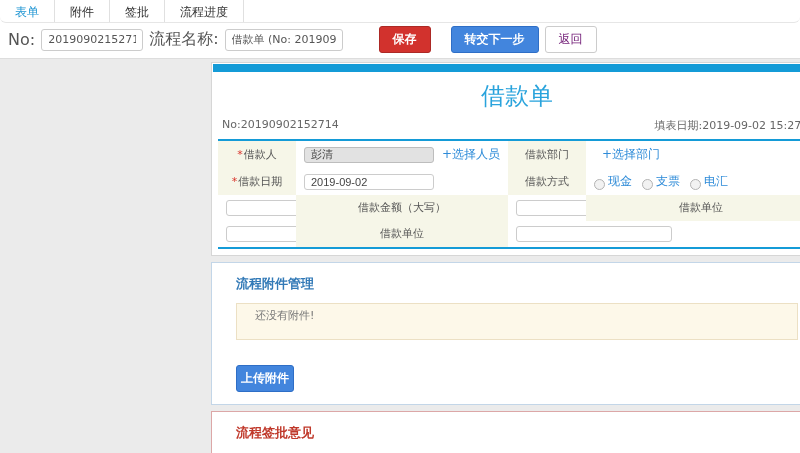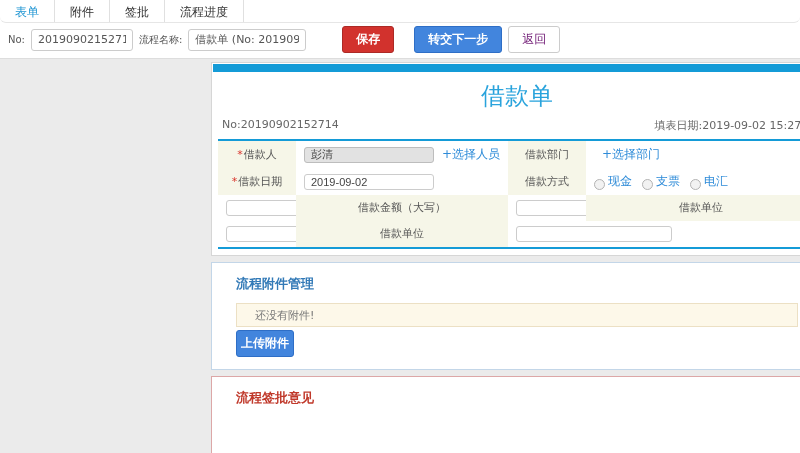--- a/index.html
+++ b/index.html
@@ -5,21 +5,21 @@
   * { margin:0; padding:0; box-sizing:border-box; }
   html,body { width:800px; height:453px; overflow:hidden; background:#ebebeb;
     font-family:"DejaVu Sans","Liberation Sans",sans-serif; }
 
   
   .header { position:absolute; top:0; left:0; width:800px; background:#fff; border-bottom:1px solid #ddd; z-index:5; }
   .tabs { display:flex; height:23px; border-bottom:1px solid #e6e6e6;border-radius:6px; }
   .tab { padding:4px 15px; font-size:12px; color:#333; border-right:1px solid #e0e0e0; cursor:pointer; white-space:nowrap; }
   .tab.active { color:#2196d3; }
   .fields-row { display:flex; align-items:center; padding:3px 8px 5px; gap:6px; }
-  .fields-row label { font-size:10px; color:#555; white-space:nowrap;text-align:center; }
+  .fields-row label { font-size:16px; color:#555; white-space:nowrap;text-align:center; }
   .txt { height:22px; border:1px solid #ccc; border-radius:3px; font-size:11px; color:#555; padding:0 6px; font-family:"DejaVu Sans","Liberation Sans",sans-serif; }
   .txt.no { width:102px; }
   .txt.name { width:118px; margin-right:24px; }
   .btn { font-size:12px; border-radius:3px; padding:4px 13px; border:1px solid transparent; cursor:pointer; white-space:nowrap; font-family:inherit; }
   .btn-red { background:#d2322d; border-color:#ac2925; color:#fff; font-weight:bold; margin-left:6px; }
   .btn-blue { background:#4285dd; border-color:#2e6ec6; color:#fff; font-weight:bold; margin-left:14px; }
   .btn-plain { background:#fff; border-color:#ccc; color:#701a75; }
 
   
   .stack { position:absolute; left:211px; top:62px; width:612px; display:flex; flex-direction:column; gap:6px; }
@@ -39,22 +39,22 @@
   .inp.ro { background:#e2e2e2; border-color:#bdbdbd; }
   .w130 { width:130px; } .w150 { width:150px; } .w170 { width:170px; } .w200 { width:200px; }
   .lnk { font-size:12px; color:#2e8bd8; margin-left:8px; cursor:pointer; white-space:nowrap; text-decoration:none; }
   .radios { display:flex; align-items:center; gap:10px; }
   .radio-opt { display:flex; align-items:flex-end; gap:3px; cursor:pointer; }
   .radio-circle { width:11px; height:11px; border-radius:50%; border:1px solid #b3b3b3; background:#f2f2f2; display:inline-block; }
   .radio-lbl { font-size:12px; color:#2e8bd8; }
 
   .panel-attach { border:1px solid #c3d6e8; padding:12px 24px 12px; }
   .attach-heading { font-size:13px; font-weight:bold; color:#337ab7; margin-bottom:10px; }
-  .attach-alert { background:#fdf8e9; border:1px solid #ece0c4; height:24px; line-height:24px;
-    padding-left:18px; font-size:11px; color:#777; margin-bottom:3px; }
+  .attach-alert { background:#fdf8e9; border:1px solid #ece0c4; height:37px; line-height:24px;
+    padding-left:18px; font-size:11px; color:#777; margin-bottom:25px; }
   .btn-upload { background:#4285dd; border:1px solid #2e6ec6; color:#fff; font-size:12px; font-weight:bold;
     border-radius:3px; padding:4px 4px; cursor:pointer; font-family:inherit; }
 
   .panel-approve { border:1px solid #dca7a7; padding:12px 24px; height:172px; }
   .approve-heading { font-size:13px; font-weight:bold; color:#c0392b; margin-bottom:12px; }
 </style>
 </head>
 <body>
 
 <div class="header">

